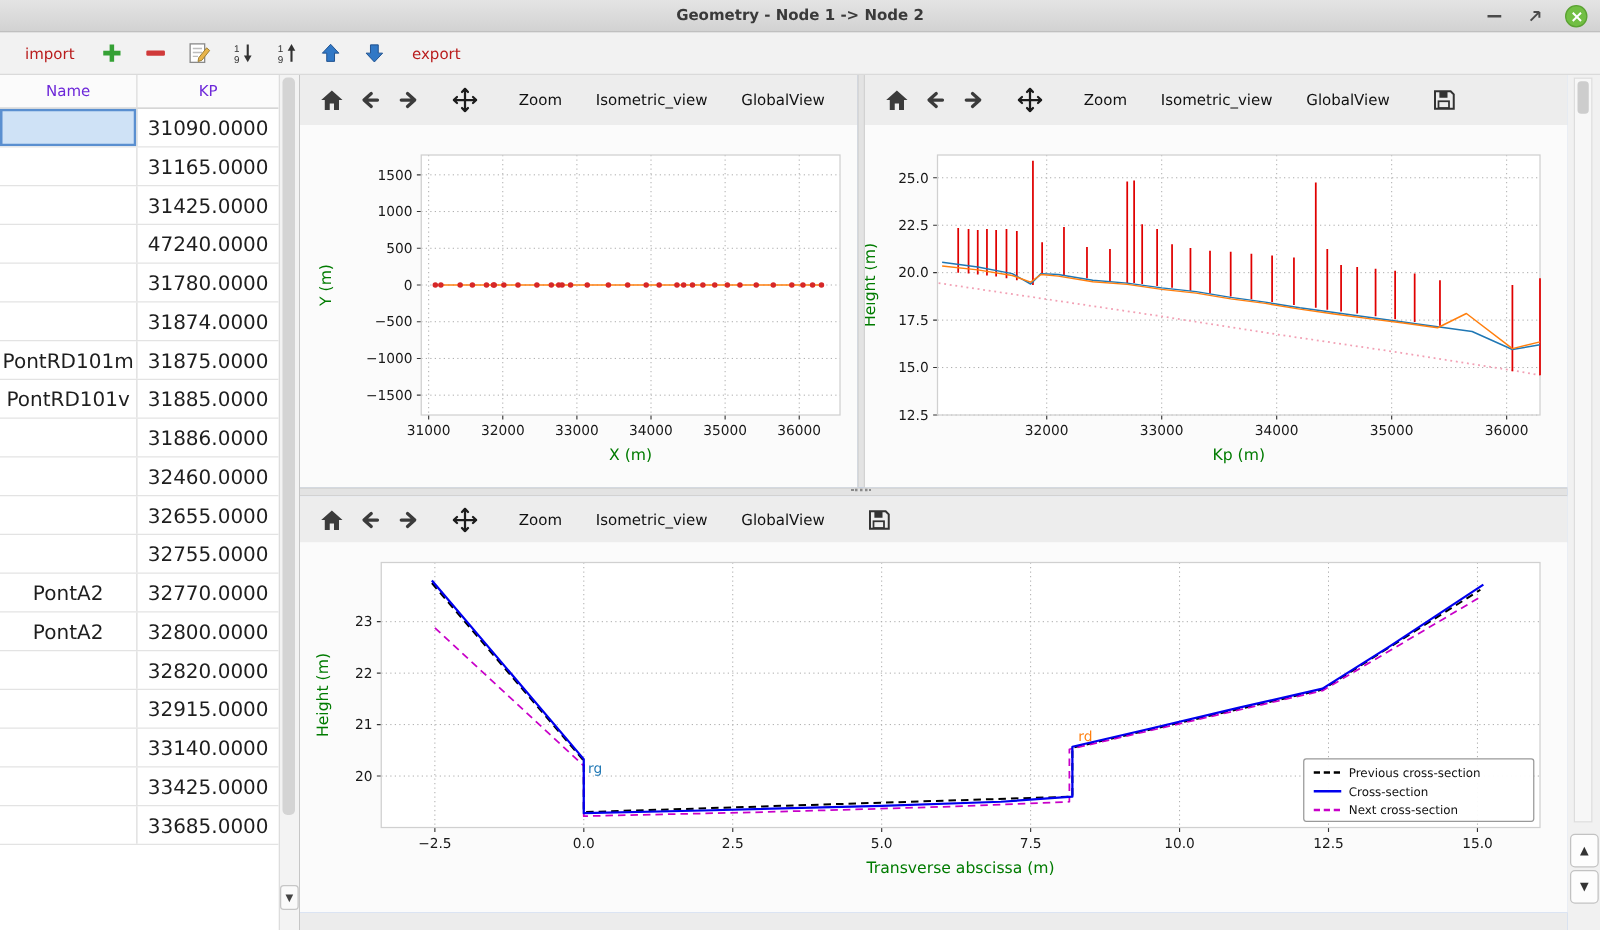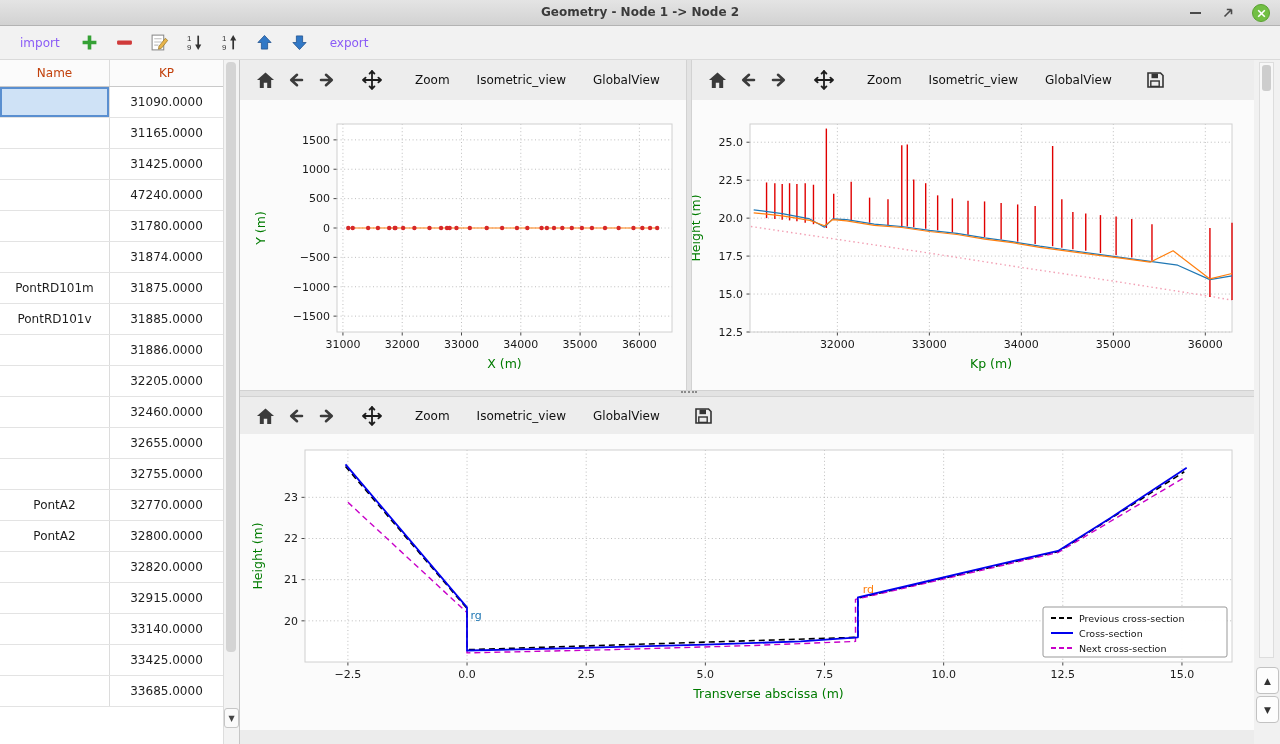--- a/index.html
+++ b/index.html
@@ -12,33 +12,33 @@
          font-size:12px;font-weight:bold;color:#3a3a3a;}
   .win-controls{position:absolute;right:10px;top:0;height:26px;display:flex;align-items:center;gap:15px;}
   .win-btn{display:flex;align-items:center;justify-content:center;width:18px;height:18px;}
   .min-glyph{width:11px;height:2px;background:#4a4a4a;display:block;}
   .close-btn{width:18px;height:18px;border-radius:50%;background:#72bf44;border:1px solid #5aa232;
              display:flex;align-items:center;justify-content:center;box-sizing:border-box;}
   
   .main-toolbar{position:absolute;left:0;top:26px;width:100%;height:34px;background:#f2f2f2;
                 border-bottom:1px solid #dadada;display:flex;align-items:center;gap:9px;
                 padding:0 12px;box-sizing:border-box;}
-  .tb-label{font-size:12px;color:#8b5cf6;padding:0 8px;background:none;border:0;font-family:inherit;}
+  .tb-label{font-size:12px;color:#b91c1c;padding:0 8px;background:none;border:0;font-family:inherit;}
   .tb-btn{width:26px;height:26px;display:flex;align-items:center;justify-content:center;
           background:none;border:0;padding:0;}
   
   .left-panel{position:absolute;left:0;top:60px;width:240px;bottom:0;background:#ffffff;
               border-right:1px solid #c6c6c6;box-sizing:border-box;}
   .table-wrap{position:absolute;left:0;top:0;right:16px;bottom:0;overflow:hidden;}
   .thead{display:flex;height:26px;border-bottom:1px solid #c9c9c9;background:#fbfbfb;}
-  .th{font-size:12px;color:#c2410c;display:flex;align-items:center;justify-content:center;}
+  .th{font-size:12px;color:#6d28d9;display:flex;align-items:center;justify-content:center;}
   .th.name,.tc.name{flex:0 0 110px;border-right:1px solid #dcdcdc;box-sizing:border-box;}
   .th.kp,.tc.kp{flex:1;}
   .trow{display:flex;height:30px;border-bottom:1px solid #e3e3e3;}
-  .tc{font-size:12px;color:#1e1e1e;display:flex;align-items:center;justify-content:center;text-align:center;}
+  .tc{font-size:16px;color:#1e1e1e;display:flex;align-items:center;justify-content:center;text-align:center;}
   .tc.selected{background:#cfe2f6;box-shadow:inset 0 0 0 2px #5a8fd0;}
   .tscroll{position:absolute;right:0;top:0;width:16px;bottom:0;background:#f3f3f3;border-left:1px solid #ddd;box-sizing:border-box;}
   .ts-thumb{position:absolute;left:2px;top:2px;width:10px;height:590px;background:#d4d4d4;border-radius:4px;}
   .ts-btn{position:absolute;left:0px;bottom:16px;width:15px;height:20px;background:#fafafa;border:1px solid #c6c6c6;
           border-radius:3px;display:flex;align-items:center;justify-content:center;font-size:8px;color:#444;box-sizing:border-box;}
   
   .plots{position:absolute;left:240px;top:60px;width:1014px;bottom:0;background:#3b82f6;}
   .panel{position:absolute;background:#fbfbfb;}
   .panel-tl{left:0;top:0;width:446px;height:330px;}
   .vsplit{position:absolute;left:446px;top:0;width:6px;height:330px;background:#e3e3e3;
@@ -178,24 +178,20 @@
             <div class="tc name">PontRD101m</div>
             <div class="tc kp">31875.0000</div>
           </div>
           <div class="trow">
             <div class="tc name">PontRD101v</div>
             <div class="tc kp">31885.0000</div>
           </div>
           <div class="trow">
             <div class="tc name"></div>
             <div class="tc kp">31886.0000</div>
-          </div>
-          <div class="trow">
-            <div class="tc name"></div>
-            <div class="tc kp">32205.0000</div>
           </div>
           <div class="trow">
             <div class="tc name"></div>
             <div class="tc kp">32460.0000</div>
           </div>
           <div class="trow">
             <div class="tc name"></div>
             <div class="tc kp">32655.0000</div>
           </div>
           <div class="trow">

